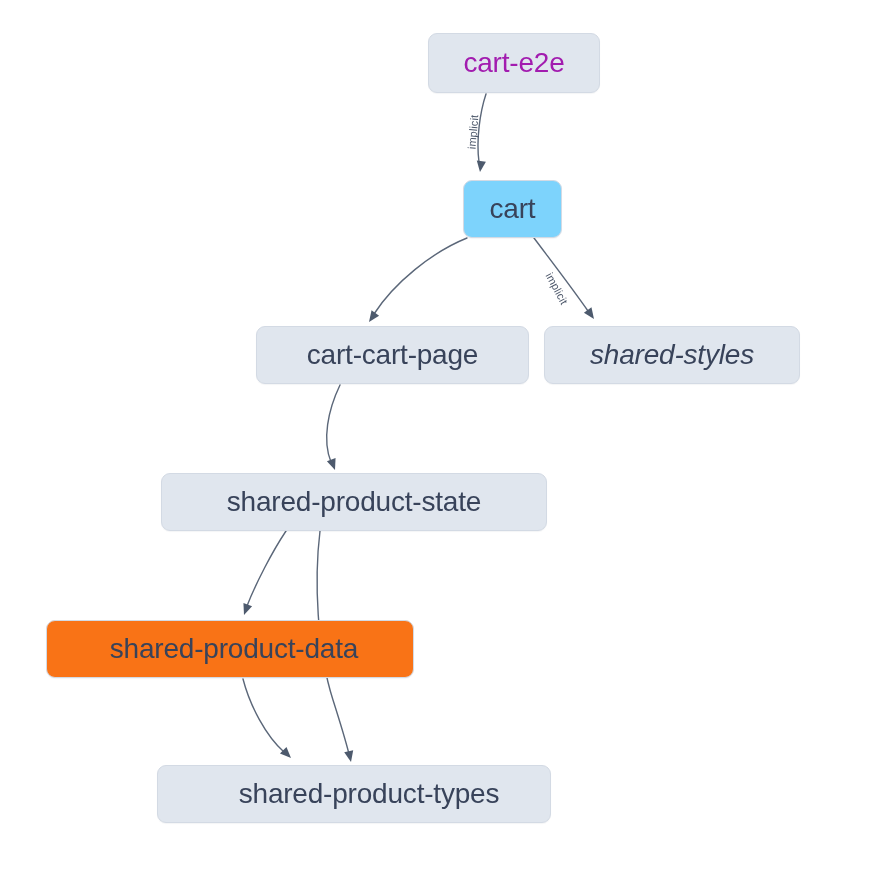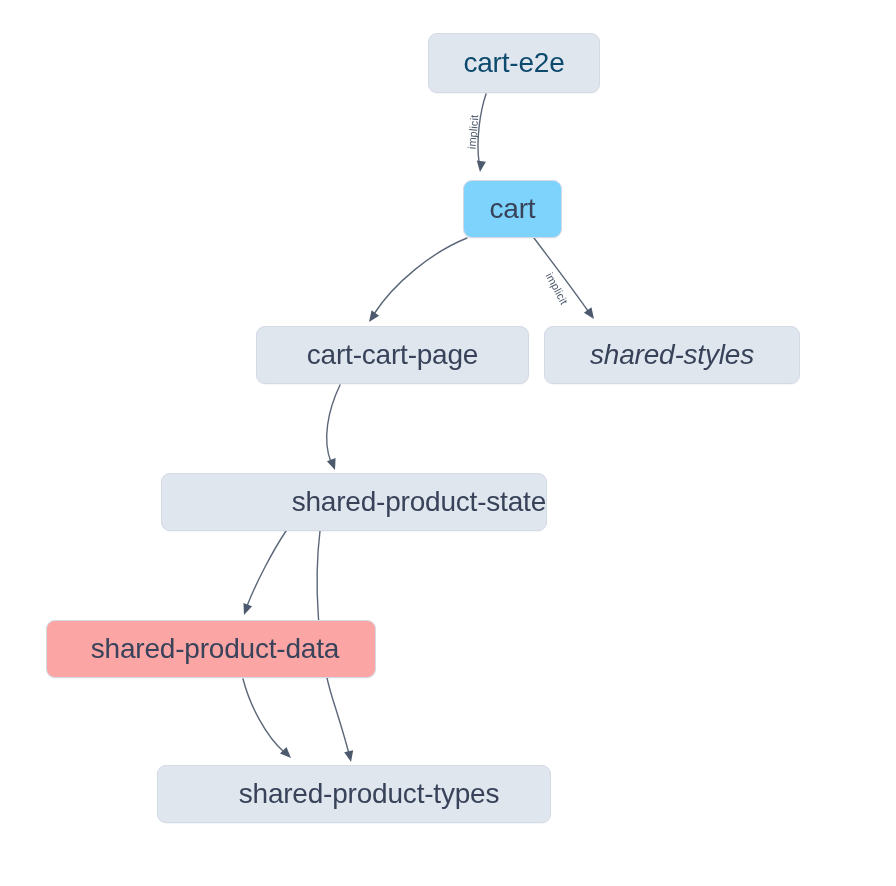--- a/index.html
+++ b/index.html
@@ -95,36 +95,36 @@
         <path class="edge-path" d="M 320 531 C 314 580 317 650 333 700 C 340 722 346 742 349 754" stroke="#5b6779"></path>
         <path class="edge-arrow" d="M 0 0 L -11 -4.6 L -11 4.6 Z" transform="translate(351,762) rotate(78)"></path>
       </g>
       <g>
         <path class="edge-path" d="M 243 679 C 250 706 266 736 284 752" stroke="#5b6779"></path>
         <path class="edge-arrow" d="M 0 0 L -11 -4.6 L -11 4.6 Z" transform="translate(291,758) rotate(45)"></path>
       </g>
     </svg>
 
   <div id="node-layer">
-      <div class="node" style="left: 428px; top: 33px; width: 172px; height: 60px; background: rgb(224, 230, 238); border-color: rgb(211, 218, 228); color: #0c4a6e;">
+      <div class="node" style="left: 428px; top: 33px; width: 172px; height: 60px; background: rgb(224, 230, 238); border-color: rgb(211, 218, 228); color: #a21caf;">
         <span class="node-label">cart-e2e</span>
       </div>
       <div class="node" style="left: 463px; top: 180px; width: 99px; height: 58px; background: #7dd3fc; border-color: rgb(211, 218, 228); color: rgb(56, 67, 90);">
         <span class="node-label">cart</span>
       </div>
       <div class="node" style="left: 217px; top: 326px; width: 273px; height: 58px; background: rgb(224, 230, 238); border-color: rgb(211, 218, 228); color: rgb(56, 67, 90); margin-left: 39px;">
         <span class="node-label">cart-cart-page</span>
       </div>
       <div class="node" style="left: 544px; top: 326px; width: 256px; height: 58px; background: rgb(224, 230, 238); border-color: rgb(211, 218, 228); color: rgb(56, 67, 90); font-style: italic;">
         <span class="node-label">shared-styles</span>
       </div>
-      <div class="node" style="left: 161px; top: 473px; width: 386px; height: 58px; background: rgb(224, 230, 238); border-color: rgb(211, 218, 228); color: rgb(56, 67, 90); justify-content: flex-end;">
+      <div class="node" style="left: 161px; top: 473px; width: 386px; height: 58px; background: rgb(224, 230, 238); border-color: rgb(211, 218, 228); color: rgb(56, 67, 90);">
         <span class="node-label">shared-product-state</span>
       </div>
-      <div class="node" style="left: 46px; top: 620px; width: 330px; height: 58px; background: #fca5a5; border-color: rgb(211, 218, 228); color: rgb(56, 67, 90); padding-left: 8px;">
+      <div class="node" style="left: 46px; top: 620px; width: 368px; height: 58px; background: #f97316; border-color: rgb(211, 218, 228); color: rgb(56, 67, 90); padding-left: 8px;">
         <span class="node-label">shared-product-data</span>
       </div>
       <div class="node" style="left: 157px; top: 765px; width: 394px; height: 58px; background: rgb(224, 230, 238); border-color: rgb(211, 218, 228); color: rgb(56, 67, 90); padding-left: 30px;">
         <span class="node-label">shared-product-types</span>
       </div>
     </div>
 
 </div>
 
 </body></html>

